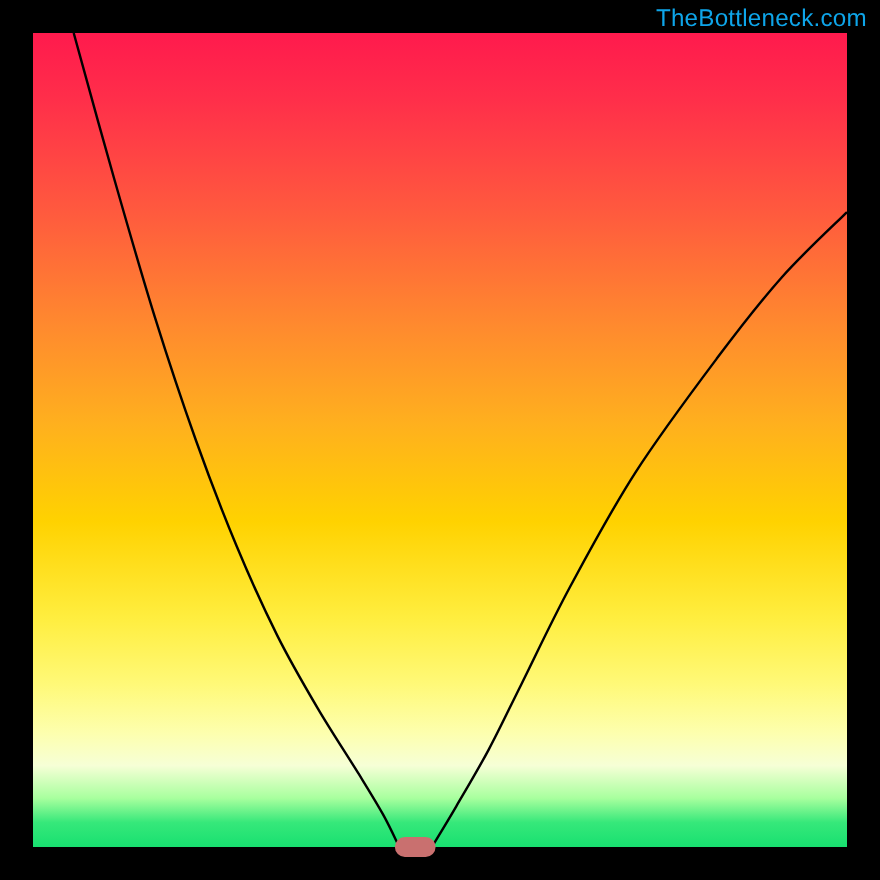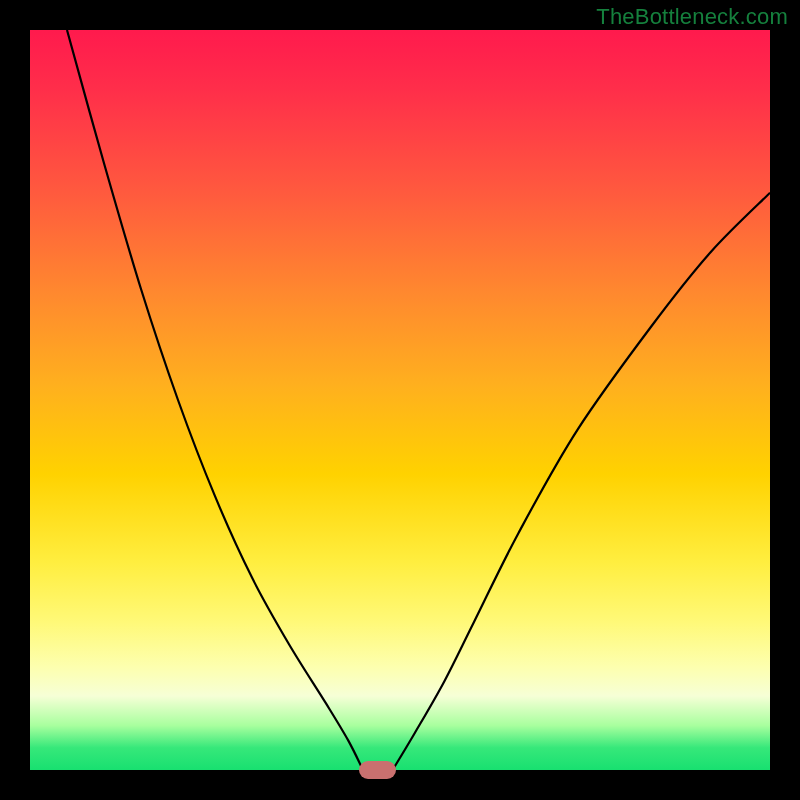--- a/index.html
+++ b/index.html
@@ -46,21 +46,21 @@
   .marker {
     position: absolute;
     background: #c9706f;
     border-radius: 9px;
     height: 18px;
   }
   .watermark {
     position: absolute;
     top: 4px;
     right: 12px;
-    color: #15803d;
+    color: #0ea5e9;
     font-size: 22px;
     font-weight: 500;
     letter-spacing: 0.2px;
     user-select: none;
   }
   svg.curve {
     position: absolute;
     top: 0;
     left: 0;
     width: 740px;

